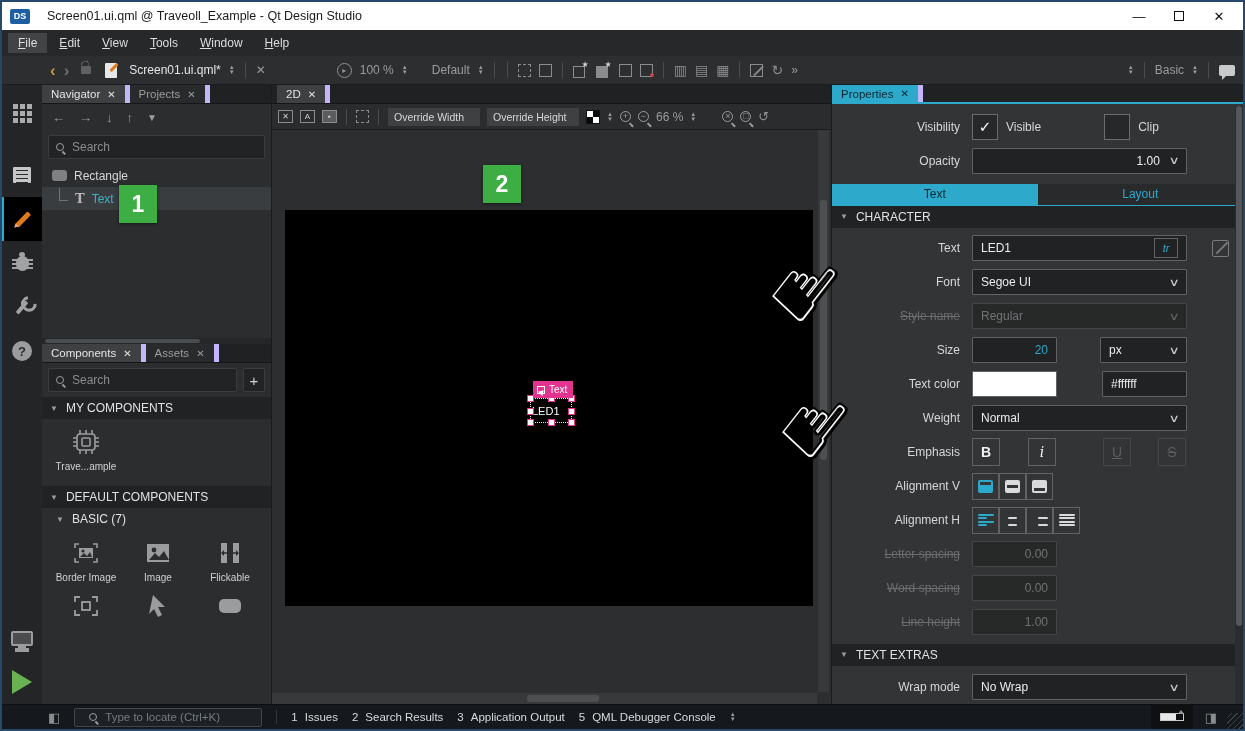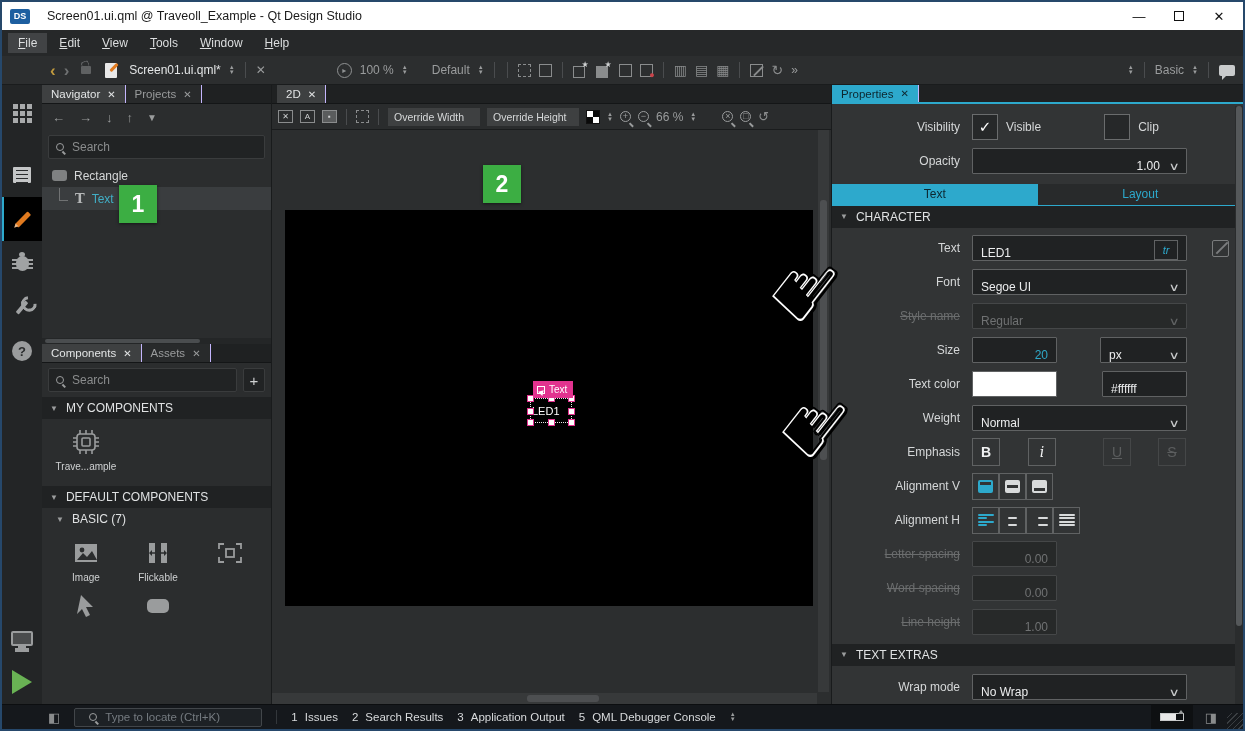--- a/index.html
+++ b/index.html
@@ -63,21 +63,21 @@
   .bug-ic::after{content:"";position:absolute;top:3px;left:-4px;width:21px;height:2px;background:#a0a2a3;box-shadow:0 4px 0 #a0a2a3,0 8px 0 #a0a2a3;}
   .wrench-ic{width:4px;height:15px;background:#a0a2a3;transform:rotate(40deg);position:relative;border-radius:1px;}
   .wrench-ic::before{content:"";position:absolute;top:-7px;left:-3px;width:10px;height:9px;border:3px solid #a0a2a3;border-radius:50%;border-top-color:transparent;}
   .help-ic{width:20px;height:20px;border-radius:50%;background:#9a9c9d;color:#2a2c2d;font-weight:bold;font-size:13px;display:flex;align-items:center;justify-content:center;}
   .help-ic::after{content:"?";}
   .monitor-ic{width:22px;height:15px;border:2px solid #9a9c9d;border-radius:2px;position:relative;background:#4a4c4d;}
   .monitor-ic::after{content:"";position:absolute;left:5px;bottom:-6px;width:8px;height:4px;background:#9a9c9d;box-shadow:-3px 2px 0 #9a9c9d,3px 2px 0 #9a9c9d;}
   .play-tri{width:0;height:0;border-left:20px solid #69b254;border-top:12px solid transparent;border-bottom:12px solid transparent;}
   
   .tabrow{height:19px;background:#1f2122;display:flex;align-items:stretch;border-bottom:1px solid #141617;flex:0 0 auto;}
-  .tab{display:flex;align-items:center;gap:7px;padding:0 9px;background:#282a2b;color:#9a9c9d;font-size:11.5px;border-right:1px solid #c4b5fd;}
+  .tab{display:flex;align-items:center;gap:7px;padding:0 9px;background:#282a2b;color:#9a9c9d;font-size:11.5px;border-right:5px solid #c4b5fd;}
   .tab.active{background:#3e4041;color:#e2e4e5;}
   .tab .x{font-size:10px;color:inherit;}
   .tab.prop-active{background:#2da9cc;color:#0d2730;}
   
   .leftpanel{width:230px;background:#2b2d2e;border-right:1px solid #191b1c;display:flex;flex-direction:column;flex:0 0 auto;min-height:0;}
   .navtools{height:26px;display:flex;align-items:center;gap:14px;padding:0 10px;color:#9a9c9d;font-size:13px;background:#2b2d2e;flex:0 0 auto;}
   .searchrow{padding:5px 6px;display:flex;gap:6px;flex:0 0 auto;}
   .searchbox{flex:1;height:24px;background:#212324;border:1px solid #3a3c3d;border-radius:2px;display:flex;align-items:center;padding:0 7px;gap:6px;}
   .mag{width:8px;height:8px;border:1.5px solid #9a9c9d;border-radius:50%;position:relative;flex:0 0 auto;}
   .mag::after{content:"";position:absolute;right:-3px;bottom:-3px;width:4px;height:1.5px;background:#9a9c9d;transform:rotate(45deg);}
@@ -97,21 +97,21 @@
   .sect-head .tri{font-size:8px;color:#9a9c9d;}
   .comp-item{width:72px;display:flex;flex-direction:column;align-items:center;gap:6px;padding-top:10px;color:#cfd1d2;font-size:10px;}
   .comp-grid{display:flex;flex-wrap:wrap;padding-left:8px;}
   
   .rightpanel{flex:1;background:#323435;display:flex;flex-direction:column;position:relative;min-width:0;overflow:hidden;}
   .rightpanel .tabrow{border-bottom:2px solid #2da9cc;}
   .prow{height:34px;display:flex;align-items:center;flex:0 0 auto;}
   .plabel{width:128px;text-align:right;margin-right:12px;color:#d5d7d8;flex:0 0 auto;}
   .plabel.dis{color:#6b6d6e;text-decoration:line-through;}
   .pfield{display:flex;align-items:center;flex:1;min-width:0;}
-  .inputbox{height:26px;background:#202223;border:1px solid #606263;border-radius:1px;display:flex;align-items:flex-end;padding:0 8px;color:#ecedee;}
+  .inputbox{height:26px;background:#202223;border:1px solid #606263;border-radius:1px;display:flex;align-items:center;padding:0 8px;color:#ecedee;}
   .inputbox.dis{border-color:#454748;color:#707273;background:#272929;}
   .w215{width:215px;}
   .w85{width:85px;}
   .dd{justify-content:space-between;}
   .chev{color:#c8cacb;font-size:11px;transform:scaleX(1.4);}
   .dis .chev{color:#606263;}
   .tr-btn{margin-left:auto;width:24px;height:20px;border:1px solid #606263;color:#2da9cc;font-style:italic;font-size:11px;display:flex;align-items:center;justify-content:center;}
   .edit-ic17{width:17px;height:17px;border:1.5px solid #7a7c7d;margin-left:25px;position:relative;border-radius:2px;}
   .edit-ic17::after{content:"";position:absolute;left:1px;top:6px;width:16px;height:2px;background:#7a7c7d;transform:rotate(-45deg);}
   .checkbox{width:26px;height:26px;background:#262829;border:1px solid #6a6c6d;display:flex;align-items:center;justify-content:center;color:#fff;font-size:15px;}
@@ -377,20 +377,31 @@
         <span class="tri">▼</span>
         <span>DEFAULT COMPONENTS</span>
       </div>
       <div class="sect-head" style="background:#2b2d2e;padding-left:14px">
         <span class="tri">▼</span>
         <span>BASIC (7)</span>
       </div>
       <div class="comp-grid" style="flex:1;overflow:hidden;align-content:flex-start">
         <div class="comp-item">
           <svg width="30" height="26" viewBox="0 0 30 26">
+            <g stroke="#9a9c9d" stroke-width="1.6" fill="none">
+              <path d="M4 8V4h4 M22 4h4v4 M26 18v4h-4 M8 22H4v-4"></path>
+              <rect x="8" y="8" width="14" height="10" fill="#9a9c9d" stroke="none"></rect>
+              <circle cx="12" cy="11" r="1.6" fill="#2b2d2e" stroke="none"></circle>
+              <path d="M9 17l4-4 3 3 3-4 2 5z" fill="#2b2d2e" stroke="none"></path>
+            </g>
+          </svg>
+          <span>Border Image</span>
+        </div>
+        <div class="comp-item">
+          <svg width="30" height="26" viewBox="0 0 30 26">
             <rect x="4" y="4" width="22" height="18" fill="#9a9c9d"></rect>
             <circle cx="11" cy="10" r="2.4" fill="#2b2d2e"></circle>
             <path d="M6 20l6-7 4 4 5-6 5 9z" fill="#2b2d2e"></path>
           </svg>
           <span>Image</span>
         </div>
         <div class="comp-item">
           <svg width="30" height="26" viewBox="0 0 30 26">
             <rect x="6" y="3" width="6" height="20" fill="#9a9c9d"></rect>
             <rect x="18" y="3" width="6" height="20" fill="#9a9c9d"></rect>

